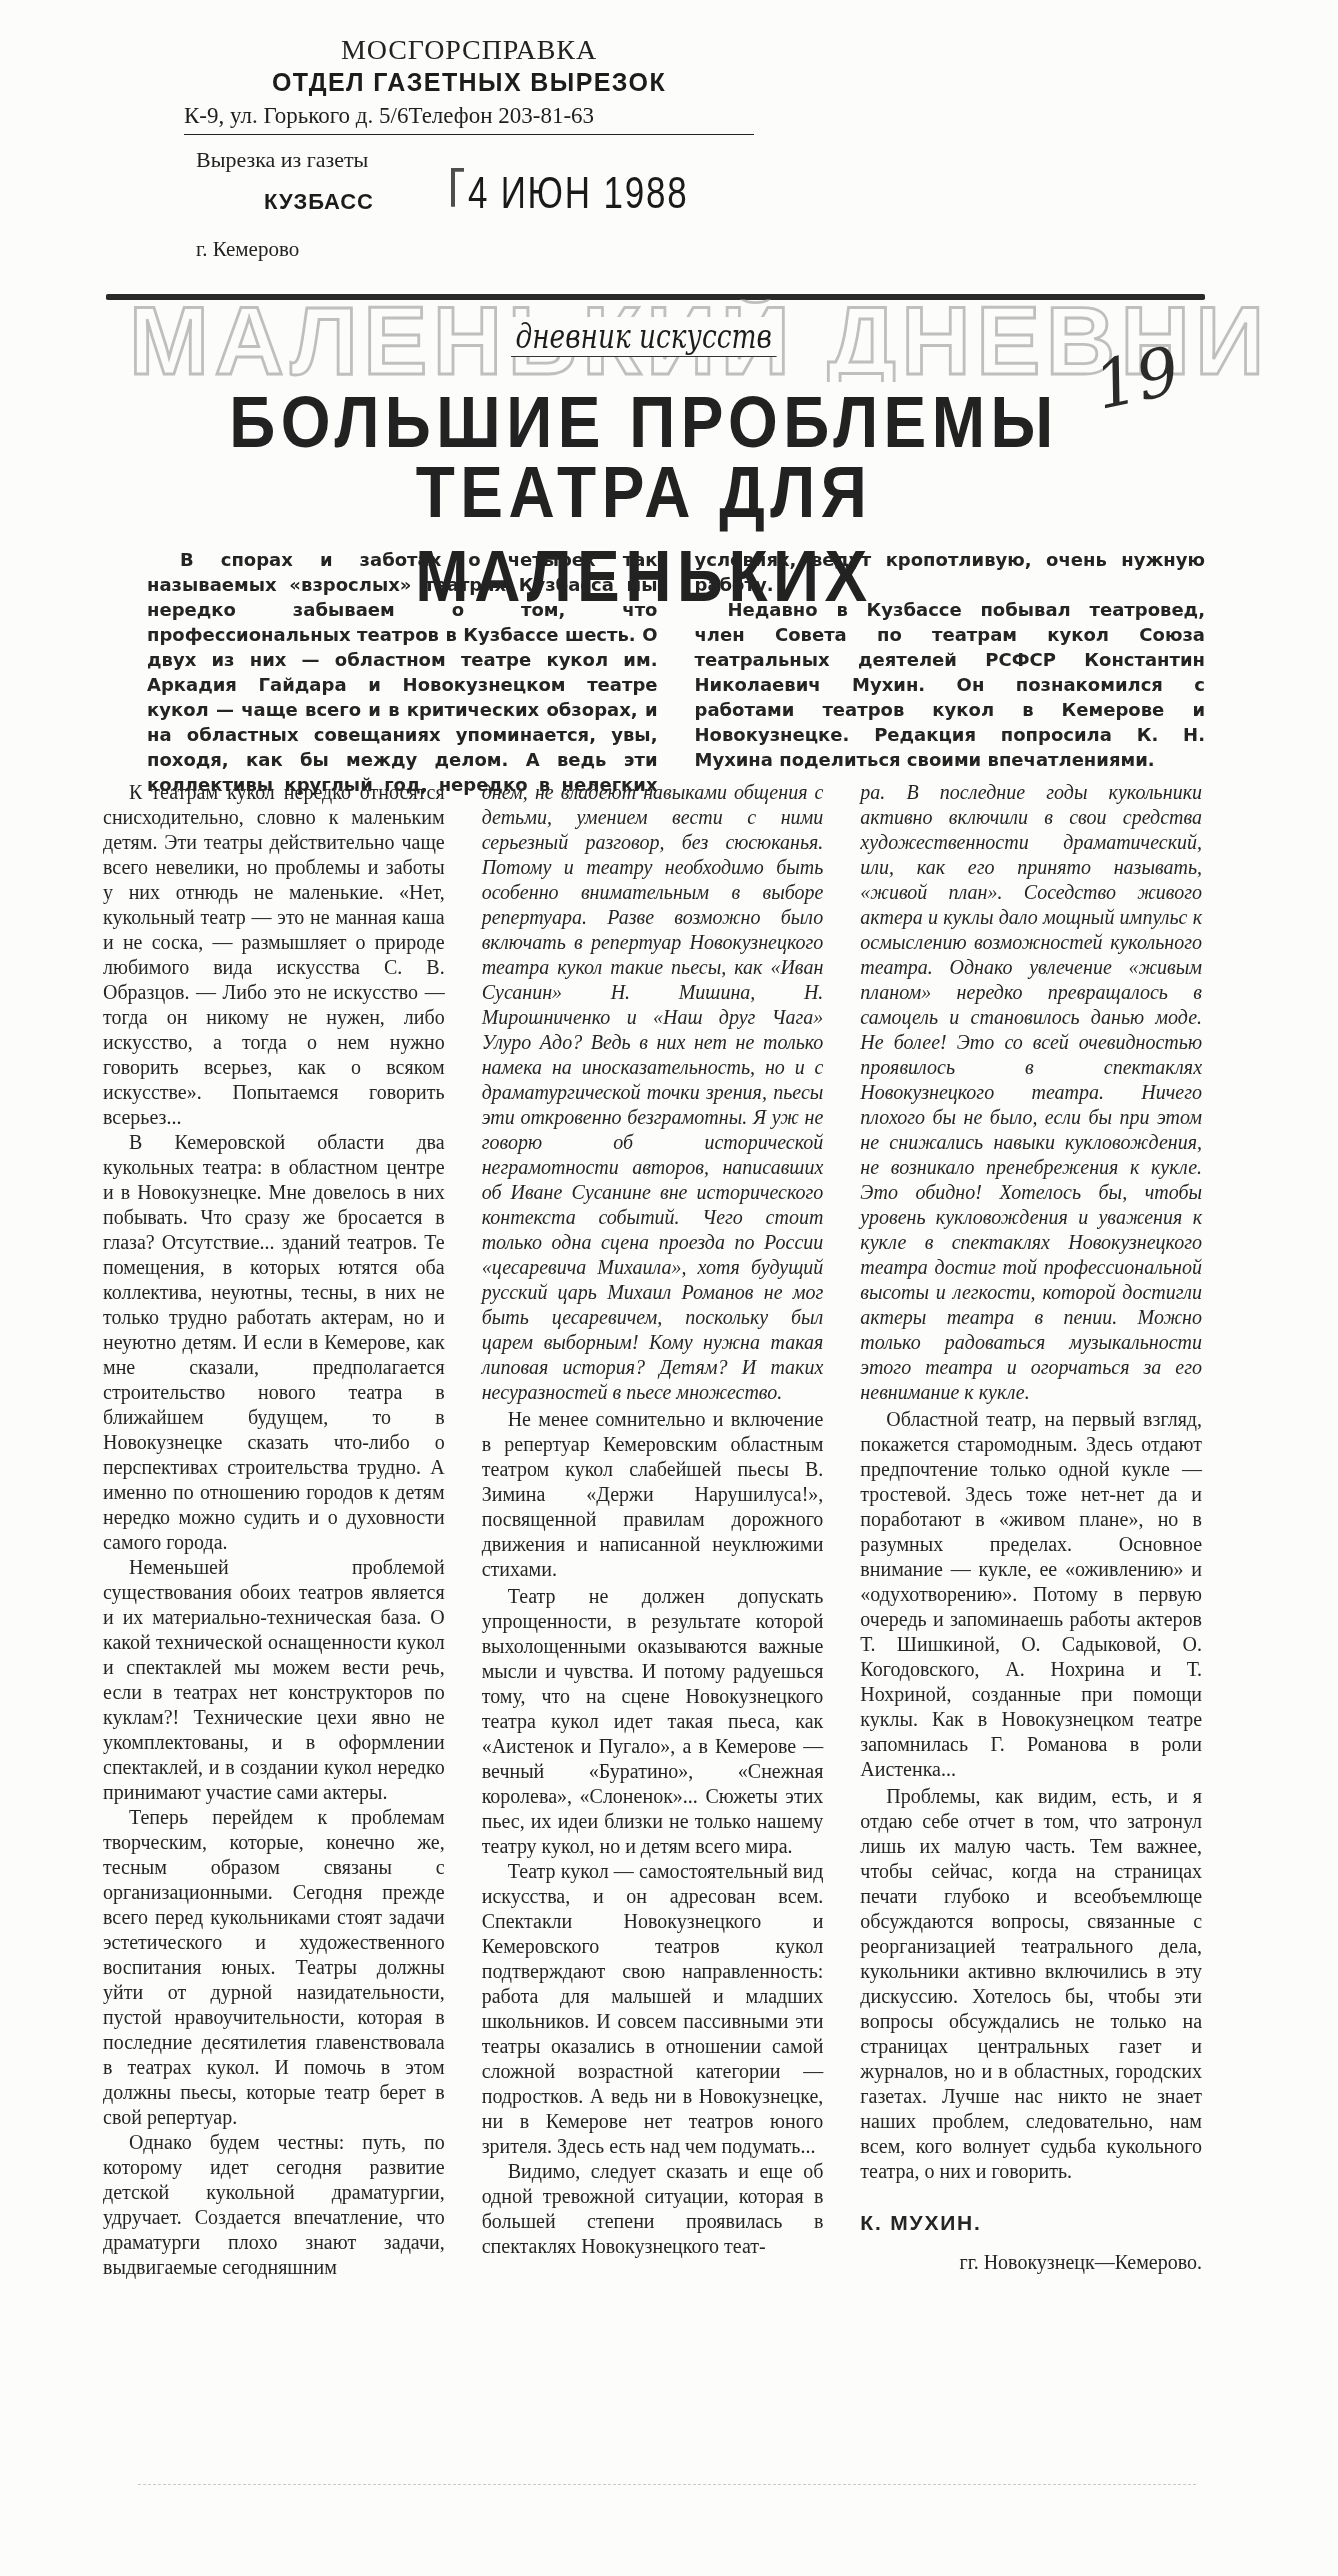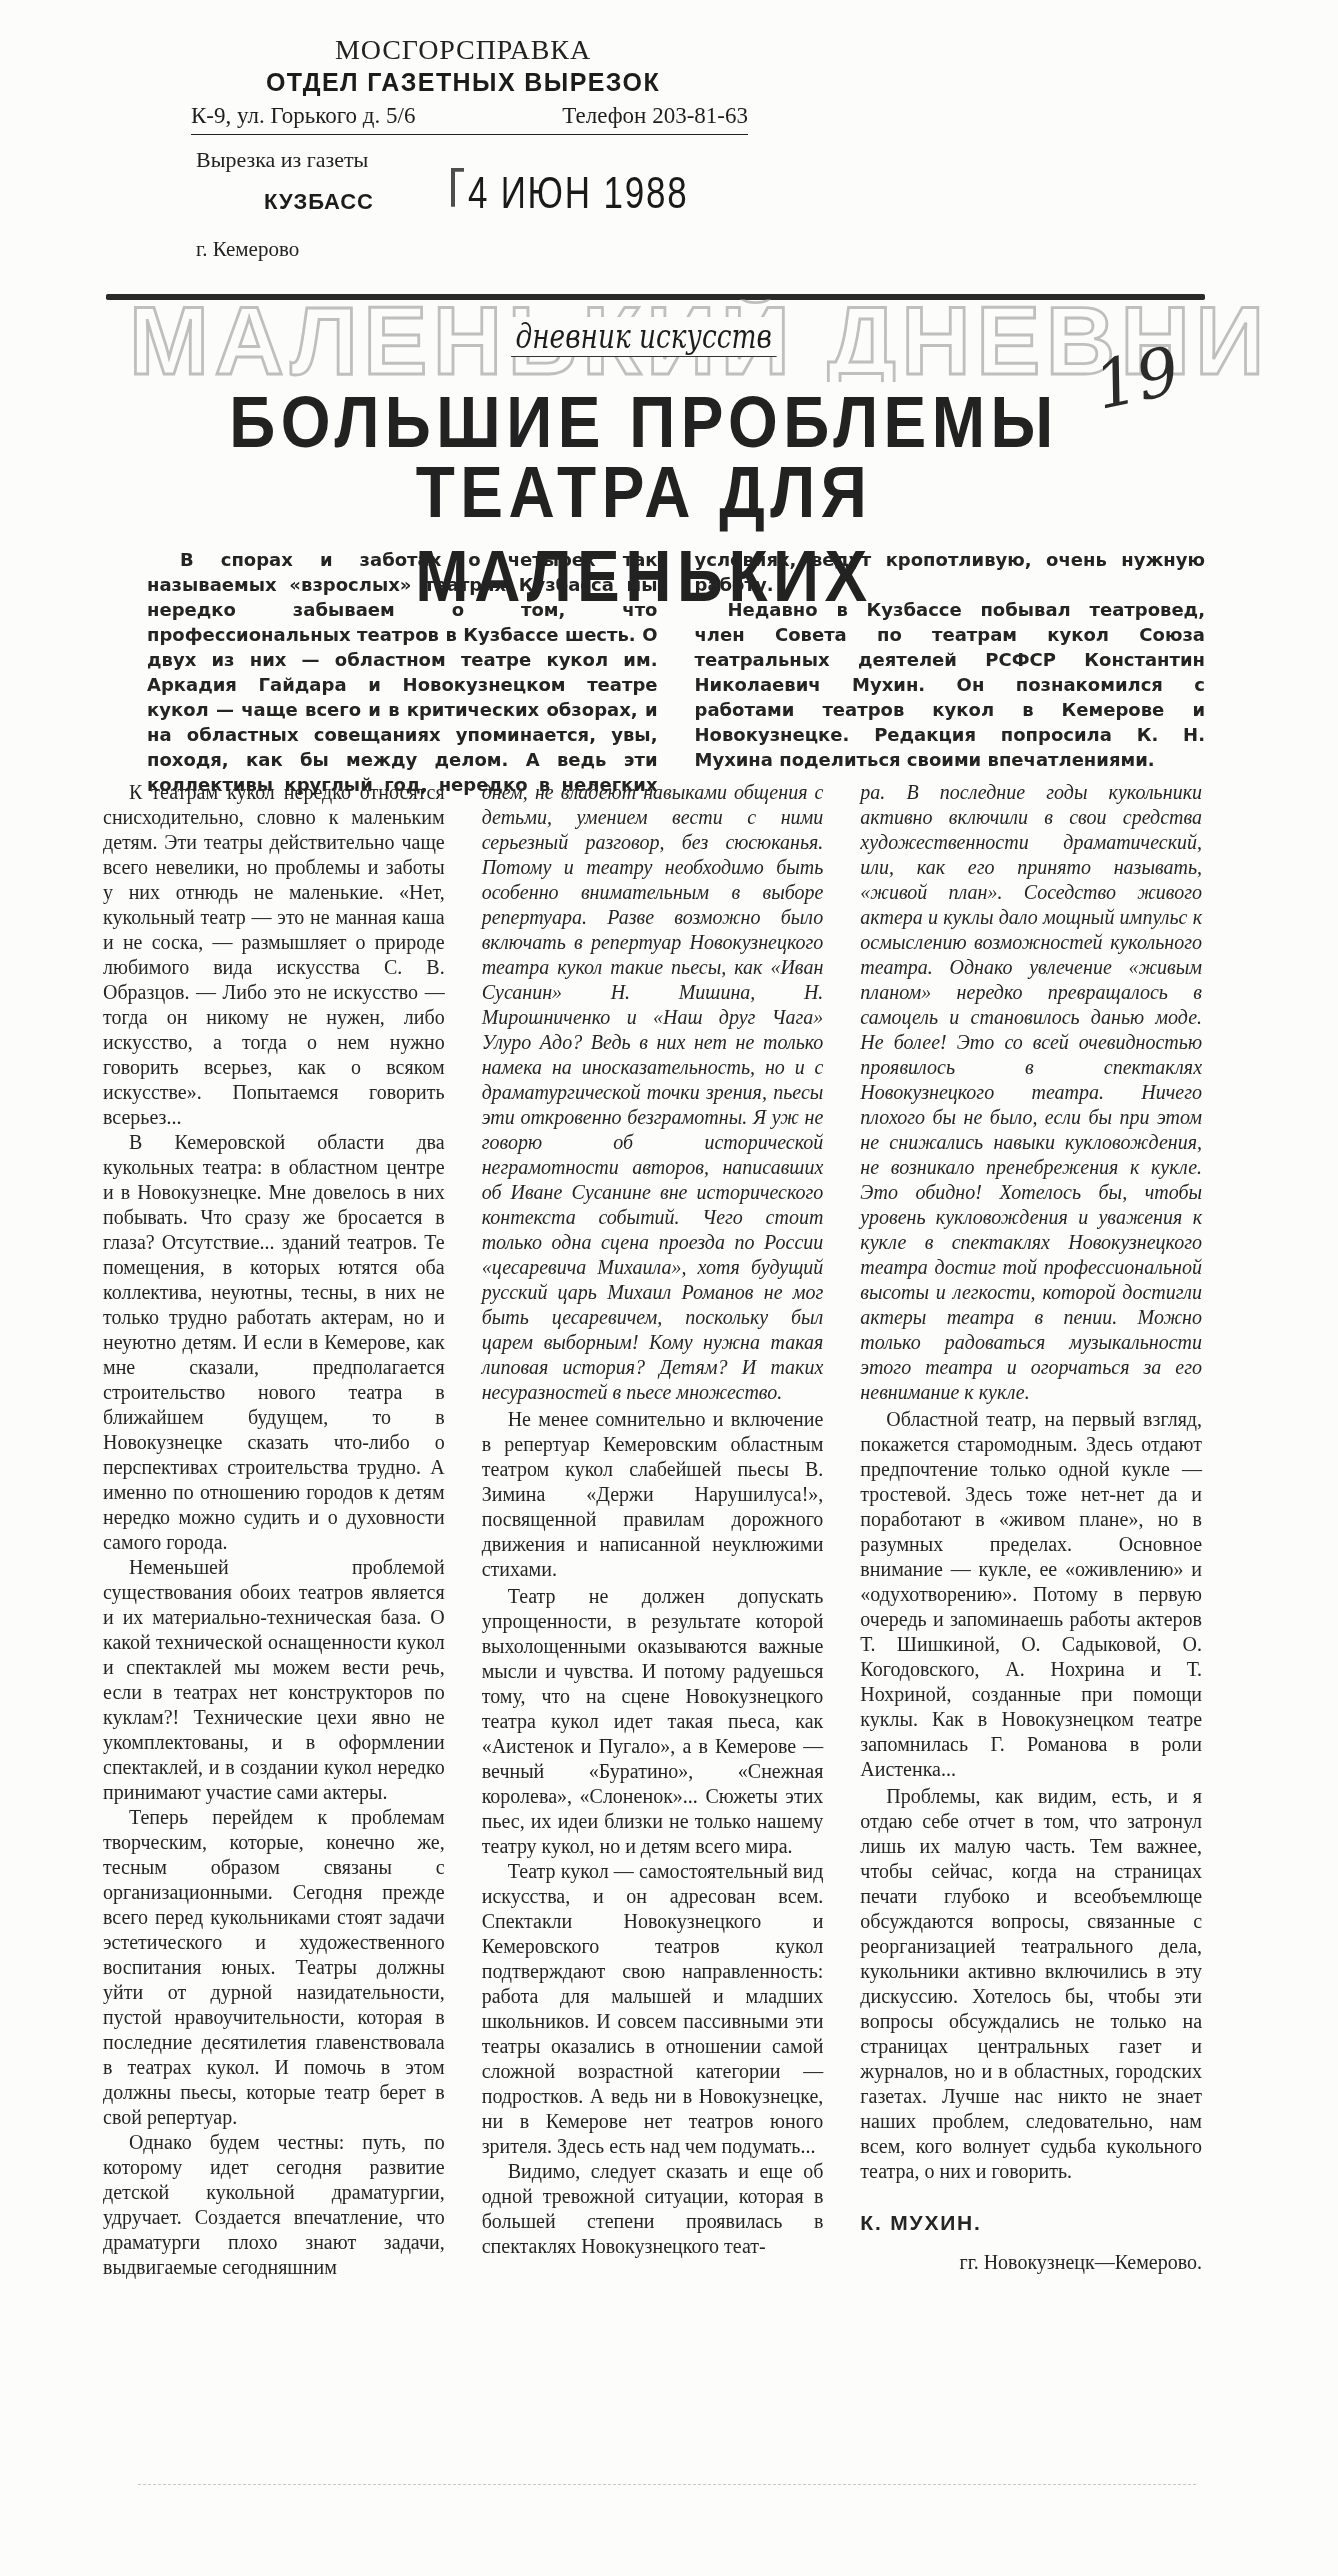--- a/index.html
+++ b/index.html
@@ -1,22 +1,22 @@
 <!DOCTYPE html>
 <html style="font-size:14.7px"><head>
 <meta charset="utf-8">
 <style>
   html, body { margin: 0; padding: 0; background: #fbfbf9; }
   body { width: 1339px; height: 2576px; position: relative; overflow: hidden; font-family: "Liberation Serif", "DejaVu Serif", serif; color: #1e1e1e; }
   .page { position: absolute; inset: 0; background: #fcfcfa; }
   
-  .stamp { position: absolute; left: 178px; top: 33px; width: 570px; }
+  .stamp { position: absolute; left: 184px; top: 33px; width: 570px; }
   .stamp .org { text-align: center; font-size: 28px; letter-spacing: 0.9px; line-height: 33px; color: #222; }
   .stamp .dept { text-align: center; font-family: "Liberation Sans", "DejaVu Sans", sans-serif; font-weight: bold; font-size: 25px; letter-spacing: 1.4px; line-height: 33px; color: #1c1c1c; }
-  .stamp .addr-row { display: flex; justify-content: space-between; font-size: 23px; line-height: 33px; padding: 0 0 1.8px 0; border-bottom: 1.8px solid #222; margin-left: 13px; }
+  .stamp .addr-row { display: flex; font-size: 23px; line-height: 33px; padding: 0 0 1.8px 0; border-bottom: 1.8px solid #222; }
   .clip-from { position: absolute; left: 196px; top: 147px; font-size: 22px; color: #222; }
   .newspaper { position: absolute; left: 264px; top: 189px; font-family: "Liberation Sans", "DejaVu Sans", sans-serif; font-weight: bold; font-size: 22px; letter-spacing: 0.9px; color: #1c1c1c; }
   .city { position: absolute; left: 196px; top: 237px; font-size: 21px; color: #222; }
   .date-stamp { position: absolute; left: 451px; top: 168px; font-family: "Liberation Sans", "DejaVu Sans", sans-serif; font-size: 35px; letter-spacing: 1.8px; color: #1a1a1a; transform: scaleY(1.25); transform-origin: left top; }
   .date-stamp .bracket { display: inline-block; width: 9.2px; height: 28px; border-left: 4.6px solid #222; border-top: 3.7px solid #222; vertical-align: top; margin-right: 3.7px; opacity: .8; }
   
   .rule-top { position: absolute; left: 106px; top: 294px; width: 1099px; height: 6.4px; background: #2a2a2a; border-radius: 1.8px; }
   .banner-ghost { position: absolute; left: 129px; top: 299px; width: 1132px; height: 83px; font-family: "Liberation Sans", "DejaVu Sans", sans-serif; font-size: 96px; font-weight: bold; letter-spacing: 5.5px; line-height: 83px; color: transparent; -webkit-text-stroke: 2.8px #8f8f8f; opacity: .55; white-space: nowrap; overflow: hidden; }
   .rubric { position: absolute; left: 511px; top: 317px; font-family: "DejaVu Serif", serif; font-style: italic; font-size: 33px; color: #1c1c1c; background: #fcfcfa; padding: 0 5.5px; border-bottom: 1.8px solid #333; transform: scaleX(.8); transform-origin: left; }
   .headline { position: absolute; left: 184px; top: 385px; width: 920px; font-family: "Liberation Sans", "DejaVu Sans", sans-serif; font-weight: bold; color: #222; text-align: center; }

